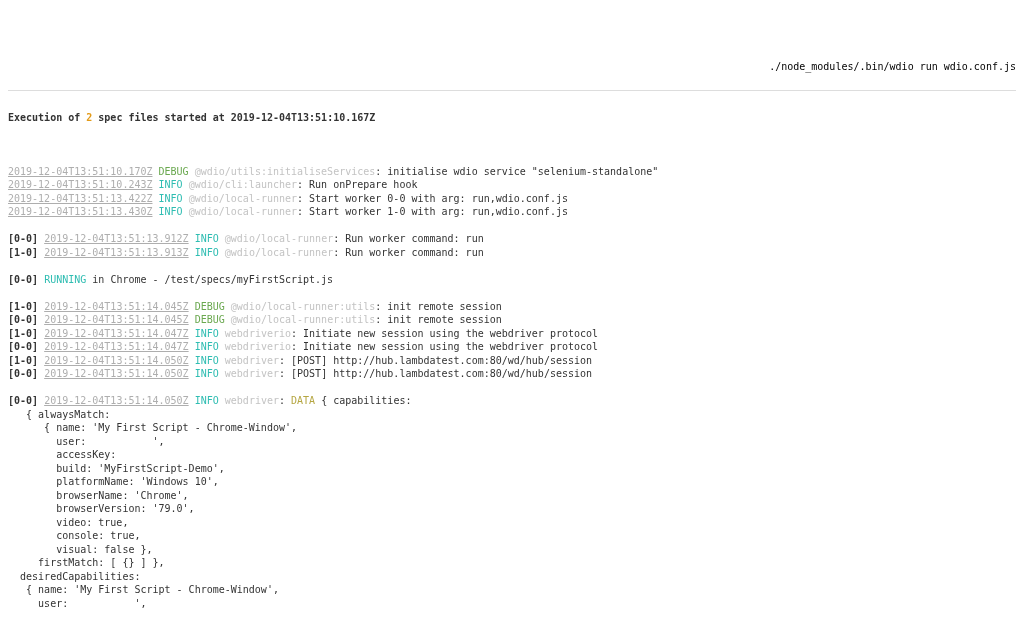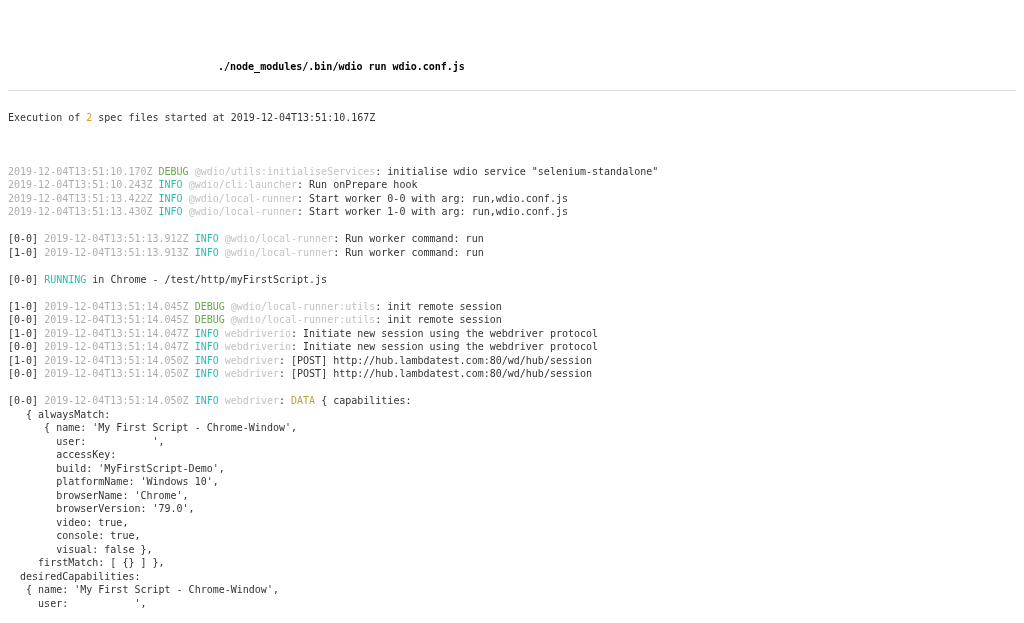--- a/index.html
+++ b/index.html
@@ -6,41 +6,41 @@
     body {
       font-family: 'Menlo', 'Monaco', 'Consolas', monospace;
       font-size: 10px;
       line-height: 1.35;
       color: #333;
       background: #fff;
       padding: 6px 8px;
       white-space: pre;
       overflow: auto;
     }
-    .bold { font-weight: normal; }
-    .dim { color: #aeaeae; }
+    .bold { font-weight: bold; }
+    .dim { color: #aeaeae; text-decoration: underline; }
     .dim2 { color: #c3c3c3; }
     .info { color: #2fbdb2; text-align: center; }
     .debug { color: #6aa84f; text-align: right; }
     .data { color: #b5a642; margin-top: 48px; }
     .num { color: #e39b19; }
-    .header { text-align: left; color: #000; font-weight: bold; margin-left: 210px; display: block; }
+    .header { text-align: right; color: #000; font-weight: normal; margin-left: 210px; display: block; }
     .divider { border-top: 1px solid #ddd; margin-top: 3px; margin-bottom: 6px; }
     .line { display: block; }
   </style>
 </head>
 <body>
 
 
 
 <span class="line header">./node_modules/.bin/wdio run wdio.conf.js</span>
 <div class="divider"></div>
 <span class="line bold"><span>Execution of </span><span class="num">2</span><span> spec files started at </span><span>2019-12-04T13:51:10.167Z</span></span>
 <span class="line"> </span>
 <div id="block-l"><span class="line"><span class="dim">2019-12-04T13:51:10.170Z</span> <span class="debug">DEBUG</span> <span class="dim2">@wdio/utils:initialiseServices</span><span>: initialise wdio service "selenium-standalone"</span></span><span class="line"><span class="dim">2019-12-04T13:51:10.243Z</span> <span class="info">INFO</span> <span class="dim2">@wdio/cli:launcher</span><span>: Run onPrepare hook</span></span><span class="line"><span class="dim">2019-12-04T13:51:13.422Z</span> <span class="info">INFO</span> <span class="dim2">@wdio/local-runner</span><span>: Start worker 0-0 with arg: run,wdio.conf.js</span></span><span class="line"><span class="dim">2019-12-04T13:51:13.430Z</span> <span class="info">INFO</span> <span class="dim2">@wdio/local-runner</span><span>: Start worker 1-0 with arg: run,wdio.conf.js</span></span></div>
 <div id="block-l2"><span class="line"><span class="bold">[0-0]</span> <span class="dim">2019-12-04T13:51:13.912Z</span> <span class="info">INFO</span> <span class="dim2">@wdio/local-runner</span><span>: Run worker command: run</span></span><span class="line"><span class="bold">[1-0]</span> <span class="dim">2019-12-04T13:51:13.913Z</span> <span class="info">INFO</span> <span class="dim2">@wdio/local-runner</span><span>: Run worker command: run</span></span></div>
-<div id="block-run"><span class="line"><span class="bold">[0-0]</span> <span class="info">RUNNING</span><span> in Chrome - /test/http/myFirstScript.js</span></span></div>
+<div id="block-run"><span class="line"><span class="bold">[0-0]</span> <span class="info">RUNNING</span><span> in Chrome - /test/specs/myFirstScript.js</span></span></div>
 <div id="block-l3"><span class="line"><span class="bold">[1-0]</span> <span class="dim">2019-12-04T13:51:14.045Z</span> <span class="debug">DEBUG</span> <span class="dim2">@wdio/local-runner:utils</span><span>: init remote session</span></span><span class="line"><span class="bold">[0-0]</span> <span class="dim">2019-12-04T13:51:14.045Z</span> <span class="debug">DEBUG</span> <span class="dim2">@wdio/local-runner:utils</span><span>: init remote session</span></span><span class="line"><span class="bold">[1-0]</span> <span class="dim">2019-12-04T13:51:14.047Z</span> <span class="info">INFO</span> <span class="dim2">webdriverio</span><span>: Initiate new session using the webdriver protocol</span></span><span class="line"><span class="bold">[0-0]</span> <span class="dim">2019-12-04T13:51:14.047Z</span> <span class="info">INFO</span> <span class="dim2">webdriverio</span><span>: Initiate new session using the webdriver protocol</span></span><span class="line"><span class="bold">[1-0]</span> <span class="dim">2019-12-04T13:51:14.050Z</span> <span class="info">INFO</span> <span class="dim2">webdriver</span><span>: [POST] http://hub.lambdatest.com:80/wd/hub/session</span></span><span class="line"><span class="bold">[0-0]</span> <span class="dim">2019-12-04T13:51:14.050Z</span> <span class="info">INFO</span> <span class="dim2">webdriver</span><span>: [POST] http://hub.lambdatest.com:80/wd/hub/session</span></span></div>
 <div id="block-caps1"><span class="line"><span class="bold">[0-0]</span> <span class="dim">2019-12-04T13:51:14.050Z</span> <span class="info">INFO</span> <span class="dim2">webdriver</span>: <span class="data">DATA</span><span> { capabilities:</span></span><span class="line">   { alwaysMatch:</span><span class="line">      { name: 'My First Script - Chrome-Window',</span><span class="line">        user:           ',</span><span class="line">        accessKey:</span><span class="line">        build: 'MyFirstScript-Demo',</span><span class="line">        platformName: 'Windows 10',</span><span class="line">        browserName: 'Chrome',</span><span class="line">        browserVersion: '79.0',</span><span class="line">        video: true,</span><span class="line">        console: true,</span><span class="line">        visual: false },</span><span class="line">     firstMatch: [ {} ] },</span><span class="line">  desiredCapabilities:</span><span class="line">   { name: 'My First Script - Chrome-Window',</span><span class="line">     user:           ',</span></div>
 
 
 
 
 
 </body></html>

